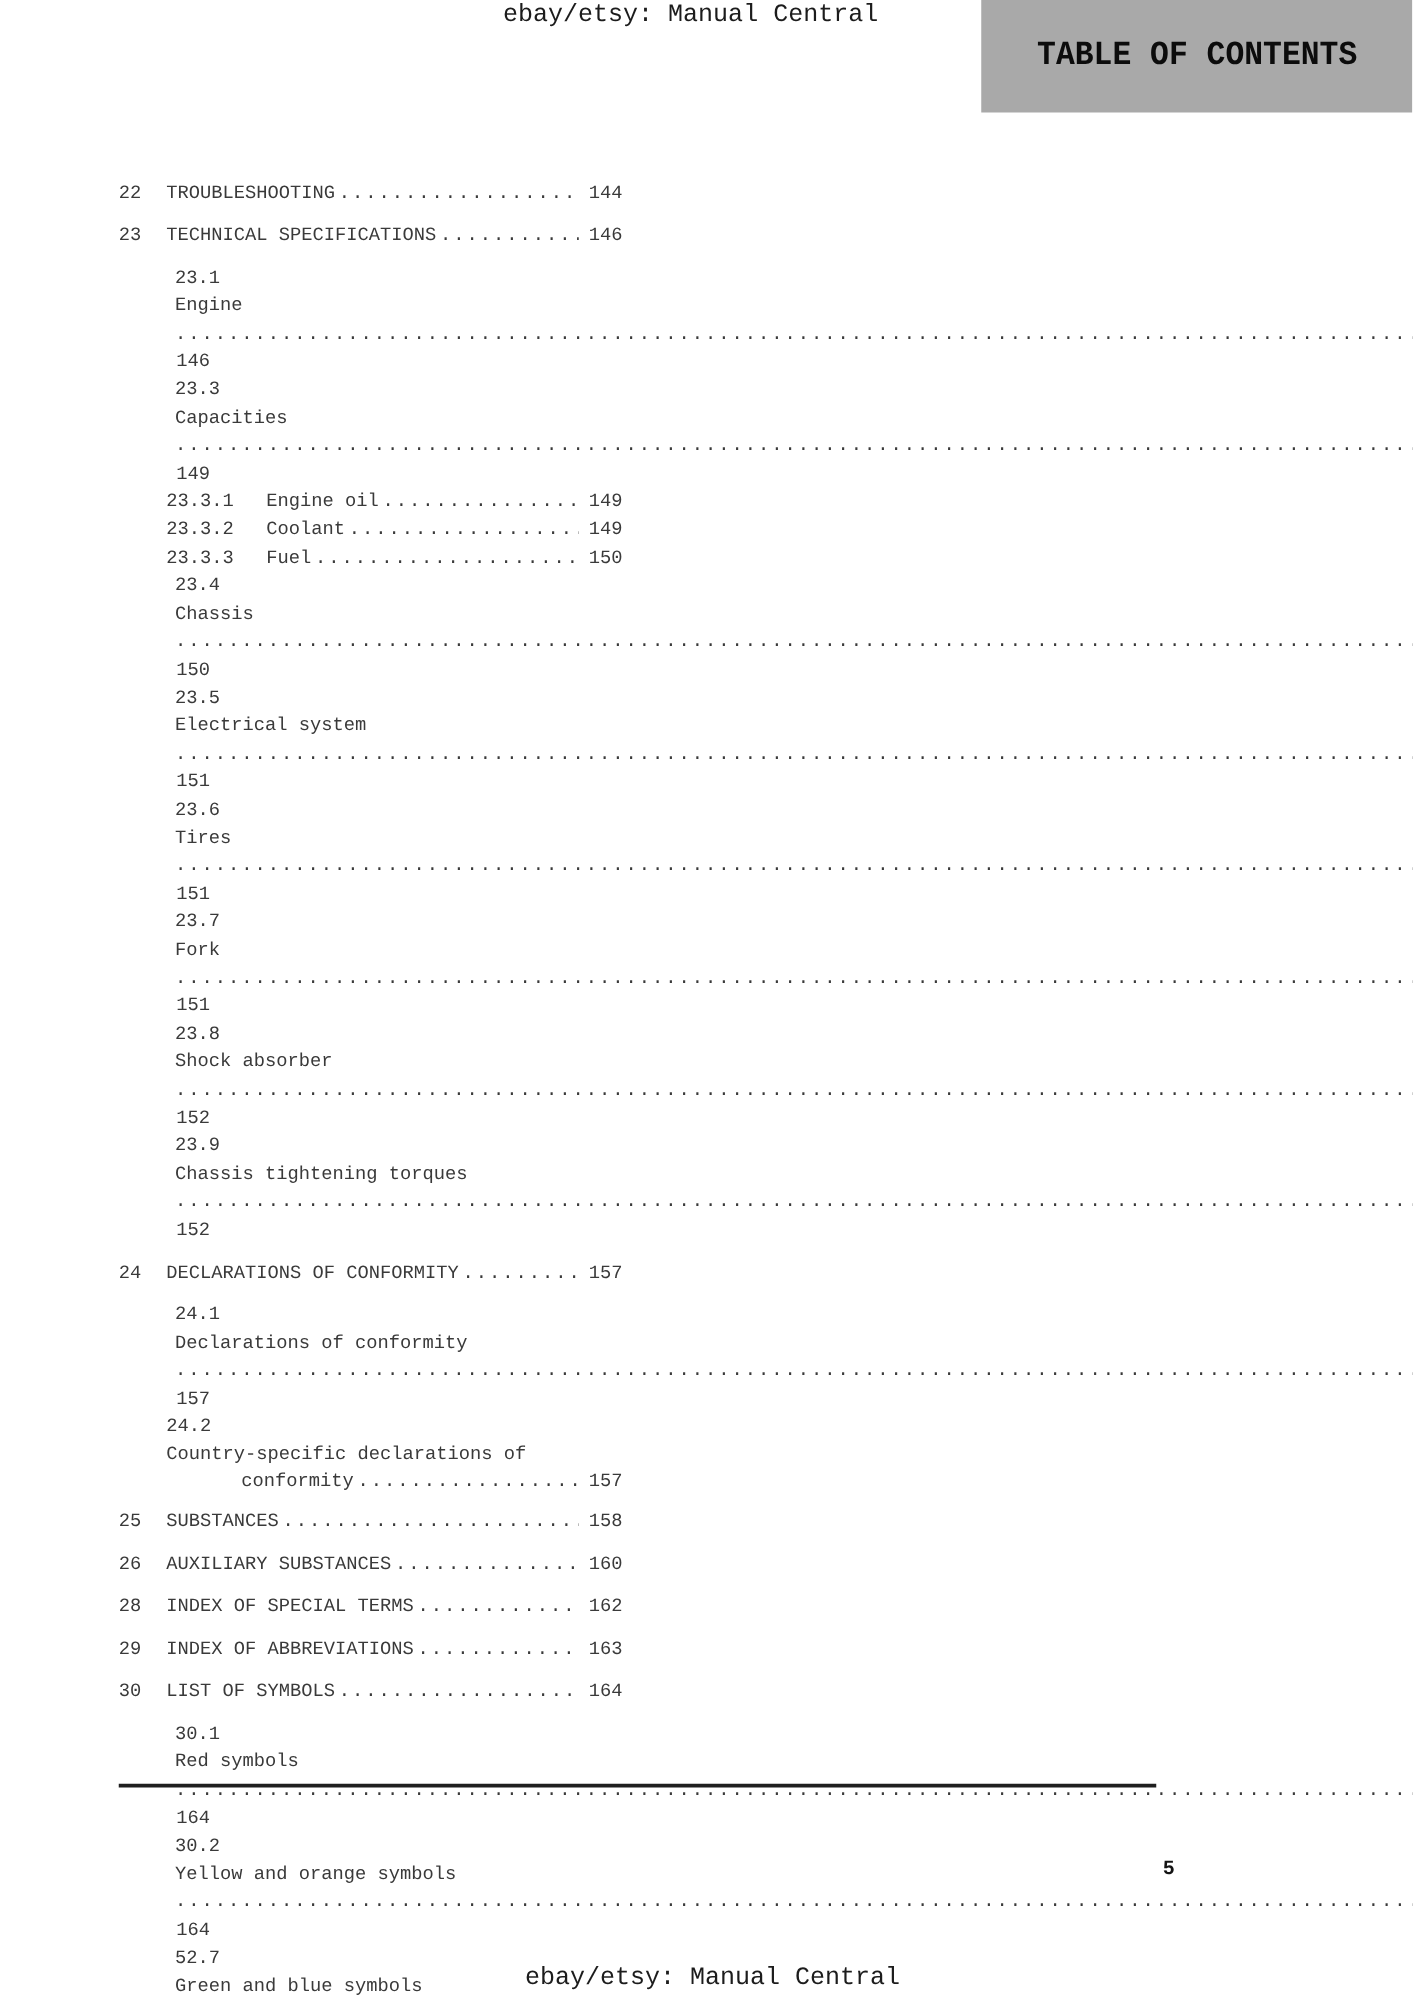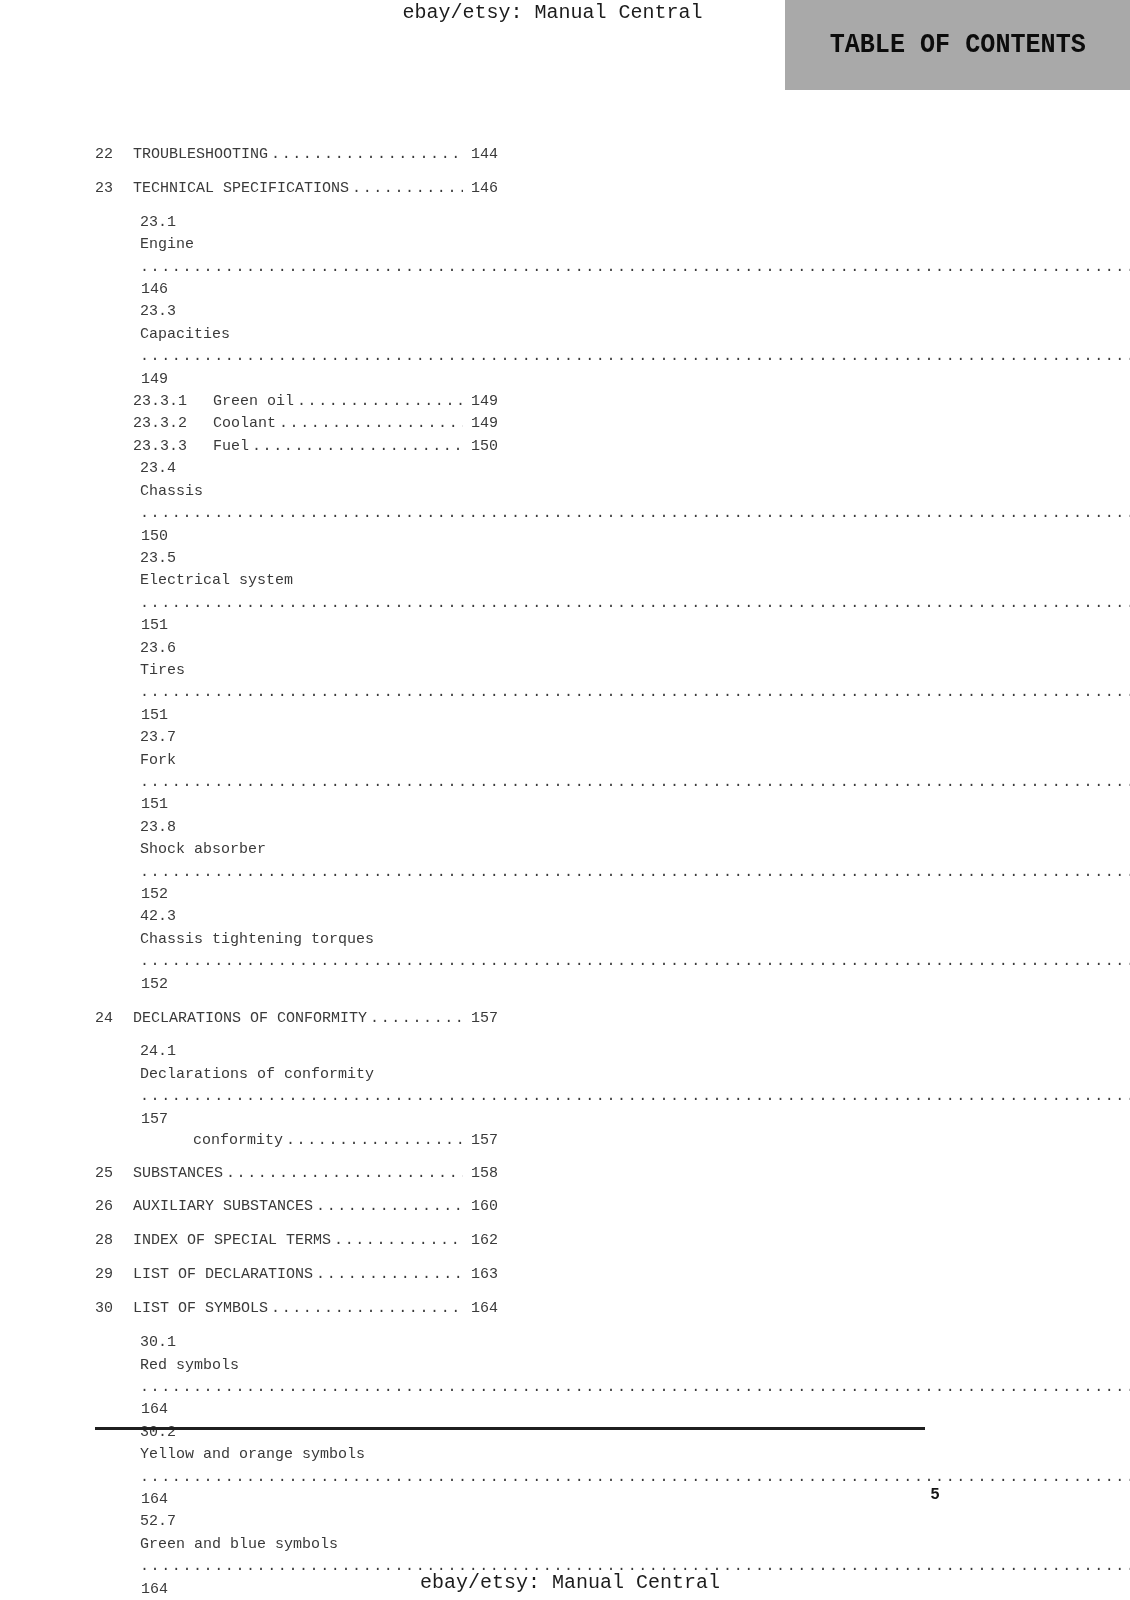--- a/index.html
+++ b/index.html
@@ -84,21 +84,21 @@
         <span class="pagenum">146</span>
       </div>
       <div class="row lvl2">
         <span class="num">23.3</span>
         <span class="title">Capacities</span>
         <span class="leader"></span>
         <span class="pagenum">149</span>
       </div>
       <div class="row lvl3">
         <span class="num">23.3.1</span>
-        <span class="title">Green oil</span>
+        <span class="title">Engine oil</span>
         <span class="leader"></span>
         <span class="pagenum">149</span>
       </div>
       <div class="row lvl3">
         <span class="num">23.3.2</span>
         <span class="title">Coolant</span>
         <span class="leader"></span>
         <span class="pagenum">149</span>
       </div>
       <div class="row lvl3">
@@ -131,37 +131,41 @@
         <span class="leader"></span>
         <span class="pagenum">151</span>
       </div>
       <div class="row lvl2">
         <span class="num">23.8</span>
         <span class="title">Shock absorber</span>
         <span class="leader"></span>
         <span class="pagenum">152</span>
       </div>
       <div class="row lvl2">
-        <span class="num">42.3</span>
+        <span class="num">23.9</span>
         <span class="title">Chassis tightening torques</span>
         <span class="leader"></span>
         <span class="pagenum">152</span>
       </div>
       <div class="row lvl1 gap">
         <span class="num">24</span>
         <span class="title">DECLARATIONS OF CONFORMITY</span>
         <span class="leader"></span>
         <span class="pagenum">157</span>
       </div>
       <div class="row lvl2 gap">
         <span class="num">24.1</span>
         <span class="title">Declarations of conformity</span>
         <span class="leader"></span>
         <span class="pagenum">157</span>
       </div>
+      <div class="row lvl2">
+        <span class="num">24.2</span>
+        <span class="title">Country-specific declarations of</span>
+      </div>
       <div class="row cont">
         <span class="title">conformity</span>
         <span class="leader"></span>
         <span class="pagenum">157</span>
       </div>
       <div class="row lvl1 gap">
         <span class="num">25</span>
         <span class="title">SUBSTANCES</span>
         <span class="leader"></span>
         <span class="pagenum">158</span>
@@ -173,21 +177,21 @@
         <span class="pagenum">160</span>
       </div>
       <div class="row lvl1 gap">
         <span class="num">28</span>
         <span class="title">INDEX OF SPECIAL TERMS</span>
         <span class="leader"></span>
         <span class="pagenum">162</span>
       </div>
       <div class="row lvl1 gap">
         <span class="num">29</span>
-        <span class="title">LIST OF DECLARATIONS</span>
+        <span class="title">INDEX OF ABBREVIATIONS</span>
         <span class="leader"></span>
         <span class="pagenum">163</span>
       </div>
       <div class="row lvl1 gap">
         <span class="num">30</span>
         <span class="title">LIST OF SYMBOLS</span>
         <span class="leader"></span>
         <span class="pagenum">164</span>
       </div>
       <div class="row lvl2 gap">

